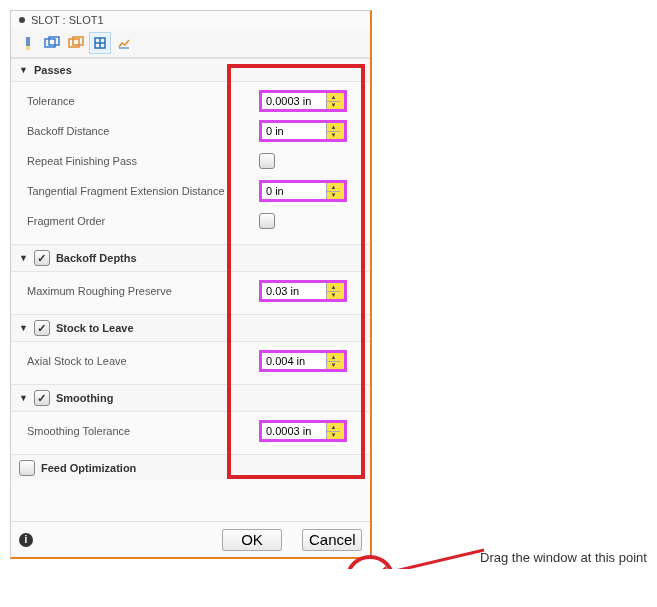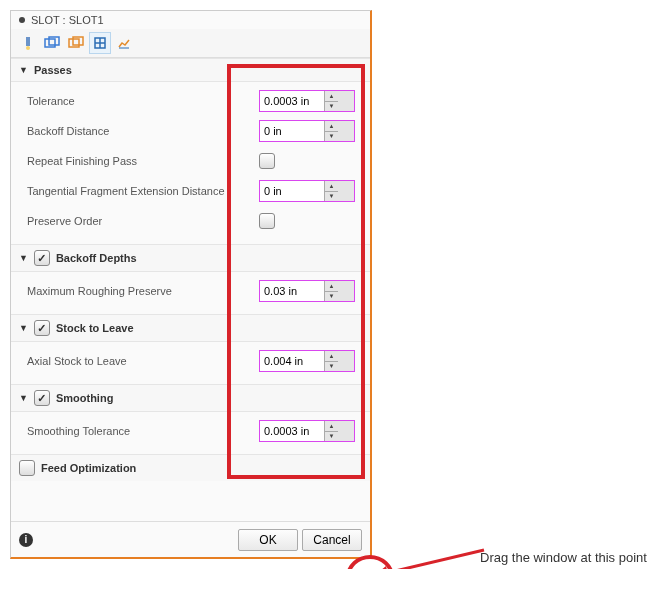--- a/index.html
+++ b/index.html
@@ -9,31 +9,31 @@
   .titlebar .dot { width:6px; height:6px; border-radius:50%; background:#444; margin-right:6px;}
   .toolbar { display:flex; gap:2px; padding: 3px 6px; border-bottom:1px solid #ddd; background:#f6f6f6;}
   .tbtn { width:22px; height:22px; display:flex; align-items:center; justify-content:center; border:1px solid transparent; cursor:pointer;}
   .tbtn.active { border:1px solid #b9d6ee; background:#e9f3fb;}
   .section-head { display:flex; align-items:center; gap:6px; padding:5px 8px; font-weight:bold; font-size:11px; background:#f7f7f7; border-top:1px solid #e5e5e5; border-bottom:1px solid #e5e5e5; cursor:pointer;}
   .section-head .tri { font-size:9px; }
   .rows { padding: 4px 8px 8px 8px; }
   .row { display:flex; align-items:center; height:30px; }
   .row .label { flex: 0 0 232px; color:#555; font-size:11px;margin-left:8px; }
   .rhs { flex:1; display:flex; align-items:center; }
-  .spinbox { display:flex; width:96px; height:22px; border:1px solid #d946ef; background:#e5e5e5; }
+  .spinbox { display:flex; width:88px; height:22px; border:3px solid #d946ef; background:#fde047; }
   .spinbox input { border:none; outline:none; width:64px; padding:0 4px; font-size:11px; }
   .spinbox .arrows { width:14px; display:flex; flex-direction:column; border-left:1px solid #aaa;}
   .spinbox .arrows div { flex:1; display:flex; align-items:center; justify-content:center; font-size:6px; cursor:pointer; color:#444;}
   .spinbox .arrows div:first-child { border-bottom:1px solid #aaa;}
   .chk { width:16px; height:16px; border:1px solid #888; border-radius:3px; background:linear-gradient(#fff,#ddd); display:inline-flex; align-items:center; justify-content:center; cursor:pointer;}
   .chk.checked::after { content:"✓"; font-size:11px; color:#333; }
   .footer { display:flex; align-items:center; padding:6px 8px; border-top:1px solid #ddd; height:36px;}
   .footer .info { width:14px; height:14px; border-radius:50%; background:#333; color:#fff; display:flex; align-items:center; justify-content:center; font-size:10px; font-weight:bold;}
   .footer .spacer { flex:1; }
-  .footer button { width:60px; height:22px; font-size:12px; border:1px solid #aaa; background:linear-gradient(#fdfdfd,#e9e9e9); border-radius:2px; cursor:pointer; margin-left:4px;}
+  .footer button { width:60px; height:22px; font-size:15px; border:1px solid #aaa; background:linear-gradient(#fdfdfd,#e9e9e9); border-radius:2px; cursor:pointer; margin-left:20px;}
   .highlight-box { position:absolute; border:4px solid #d8232a; top:53px; left:216px; width:138px; height:415px; pointer-events:none;}
   .annotation { position:absolute; left:470px; top:540px; width:170px; font-size:13px; color:#333; line-height:1.3;}
   .circle { position:absolute; left:336px; top:545px; width:48px; height:44px; border:4px solid #d8232a; border-radius:50%; pointer-events:none;}
   .arrow-svg { position:absolute; left:354px; top:536px; pointer-events:none;}
   .wrap { position:relative; }
   svg { display:block; }
 </style>
 </head>
 <body>
 
@@ -120,21 +120,21 @@
             <div class="spinbox">
               <input value="0 in" style="">
               <div class="arrows">
                 <div>▲</div>
                 <div>▼</div>
               </div>
             </div>
           </div>
     </div>
     <div class="row">
-      <div class="label">Preserve Order</div>
+      <div class="label">Fragment Order</div>
       <div class="rhs">
             <span class="chk"></span>
           </div>
     </div>
   </div>
 
   <div class="section-head">
     <span class="tri">▼</span>
     <span class="chk checked"></span>
     <span>Backoff Depths</span>

